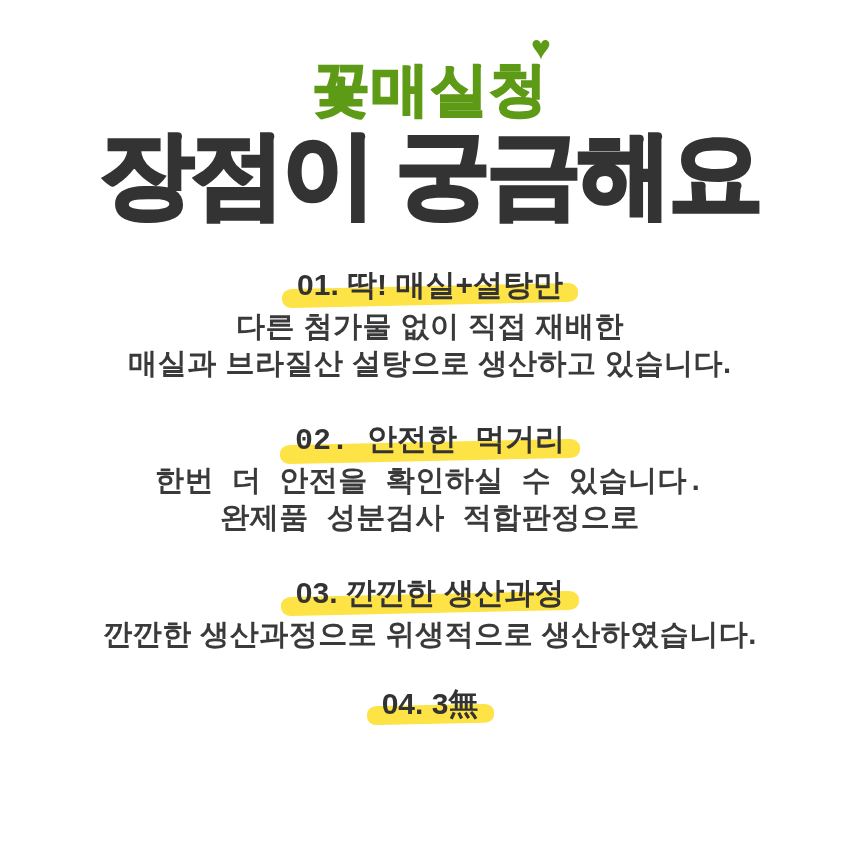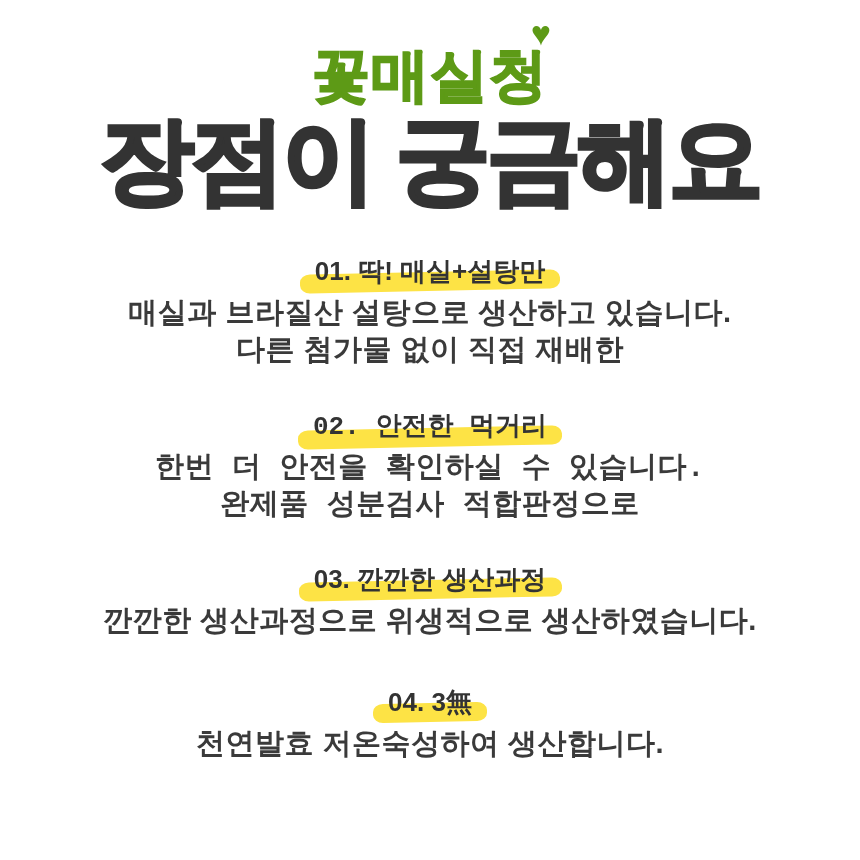--- a/index.html
+++ b/index.html
@@ -17,21 +17,21 @@
     overflow: hidden;
     font-family: "Liberation Sans", sans-serif;
     background: var(--page-bg);
   }
   .poster {
     position: relative;
     width: 860px;
     height: 648px;
     text-align: center;
     background: var(--page-bg);
-    padding-top: 42px;
+    padding-top: 56px;
   }
   
   .brand-row { line-height: 0; }
   .brand {
     position: relative;
     display: inline-block;
     font-size: 58px;
     line-height: 66px;
     font-weight: bold;
     letter-spacing: 1px;
@@ -54,25 +54,25 @@
     line-height: 100px;
     font-weight: bold;
     letter-spacing: -3px;
     color: var(--title-color);
     -webkit-text-stroke: 4px var(--title-color);
   }
   
   .section { margin-top: 44px; }
   .section.s2 { margin-top: 42px; font-family: Liberation Mono, monospace; }
   .section.s3 { margin-top: 38px; }
-  .section.s4 { margin-top: 46px; }
+  .section.s4 { margin-top: 34px; }
   .section-heading {
     position: relative;
     display: inline-block;
-    font-size: 26px;
+    font-size: 30px;
     line-height: 34px;
     font-weight: bold;
     color: var(--title-color);
   }
   .heading-text { position: relative; z-index: 1; }
   .highlight-mark {
     position: absolute;
     left: -15px;
     right: -15px;
     bottom: -3px;
@@ -104,22 +104,22 @@
   </div>
 
   <div class="main-title">장점이 궁금해요</div>
 
   <div class="section s1">
     <div class="section-heading">
       <span class="highlight-mark"></span>
       <span class="heading-text">01. 딱! 매실+설탕만</span>
     </div>
     <div class="section-body">
+      <div class="body-line">다른 첨가물 없이 직접 재배한</div>
       <div class="body-line">매실과 브라질산 설탕으로 생산하고 있습니다.</div>
-      <div class="body-line">다른 첨가물 없이 직접 재배한</div>
     </div>
   </div>
 
   <div class="section s2">
     <div class="section-heading">
       <span class="highlight-mark"></span>
       <span class="heading-text">02. 안전한 먹거리</span>
     </div>
     <div class="section-body">
       <div class="body-line">한번 더 안전을 확인하실 수 있습니다.</div>
@@ -136,17 +136,16 @@
       <div class="body-line">깐깐한 생산과정으로 위생적으로 생산하였습니다.</div>
     </div>
   </div>
 
   <div class="section s4">
     <div class="section-heading">
       <span class="highlight-mark"></span>
       <span class="heading-text">04. 3無</span>
     </div>
     <div class="section-body">
-      <div class="body-line">천연발효 저온숙성하여 생산합니다.</div>
     </div>
   </div>
 
 </div>
 
 </body></html>

